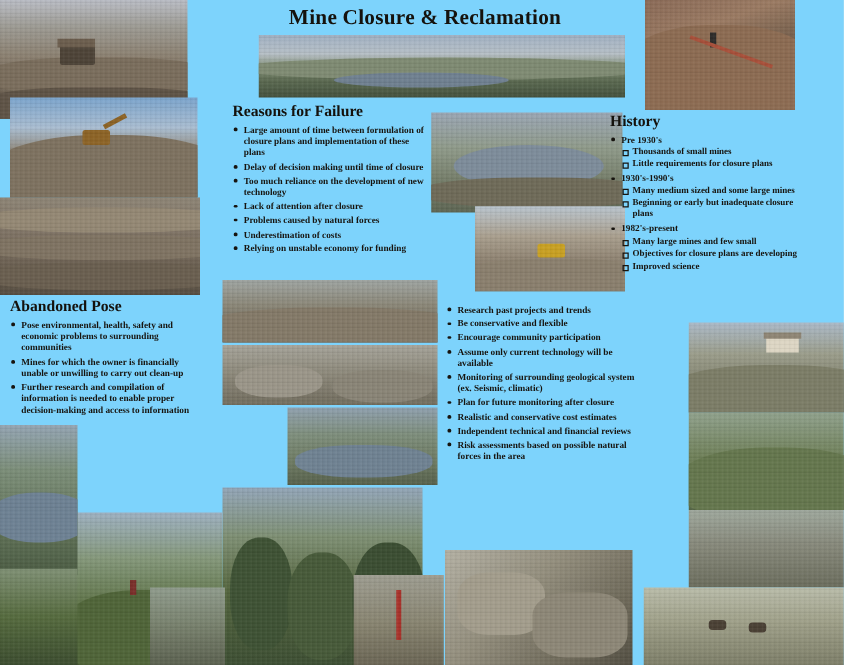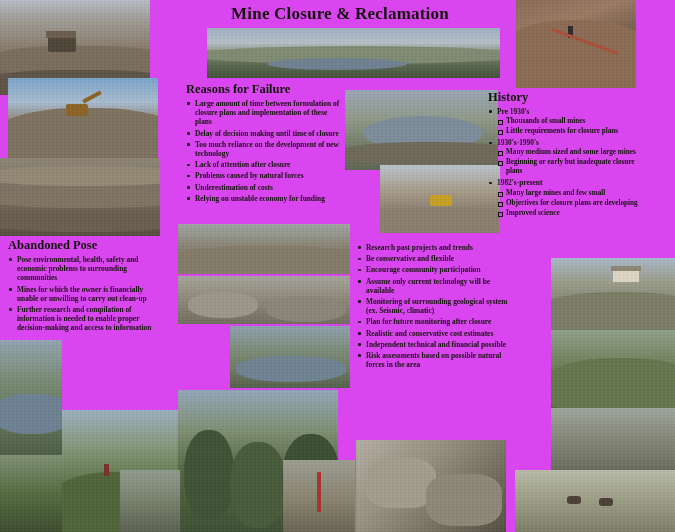--- a/index.html
+++ b/index.html
@@ -12,21 +12,21 @@
     background: #efece2;
     font-family: "Liberation Serif", serif;
     overflow: hidden;
     position: relative;
   }
   .poster {
     position: absolute;
     left: 0; top: 0;
     width: 675px;
     height: 532px;
-    background: #d946ef;
+    background: #7dd3fc;
   }
   .title {
     position: absolute;
     left: 160px;
     top: 4px;
     width: 360px;
     text-align: center;
     font-size: 17px;
     font-weight: bold;
     color: #15120d;
@@ -265,21 +265,21 @@
 
   <div class="panel" style="left:357px; top:243px; width:155px;">
     <ul class="bullets">
       <li>Research past projects and trends</li>
       <li>Be conservative and flexible</li>
       <li>Encourage community participation</li>
       <li>Assume only current technology will be available</li>
       <li>Monitoring of surrounding geological system (ex. Seismic, climatic)</li>
       <li>Plan for future monitoring after closure</li>
       <li>Realistic and conservative cost estimates</li>
-      <li>Independent technical and financial possible</li>
+      <li>Independent technical and financial reviews</li>
       <li>Risk assessments based on possible natural forces in the area</li>
     </ul>
   </div>
 
   <div class="panel" style="left:488px; top:90px; width:152px;">
     <div class="sec-head">History</div>
     <ul class="bullets">
       <li>
         <span>Pre 1930's</span>
         <ul class="sub">

